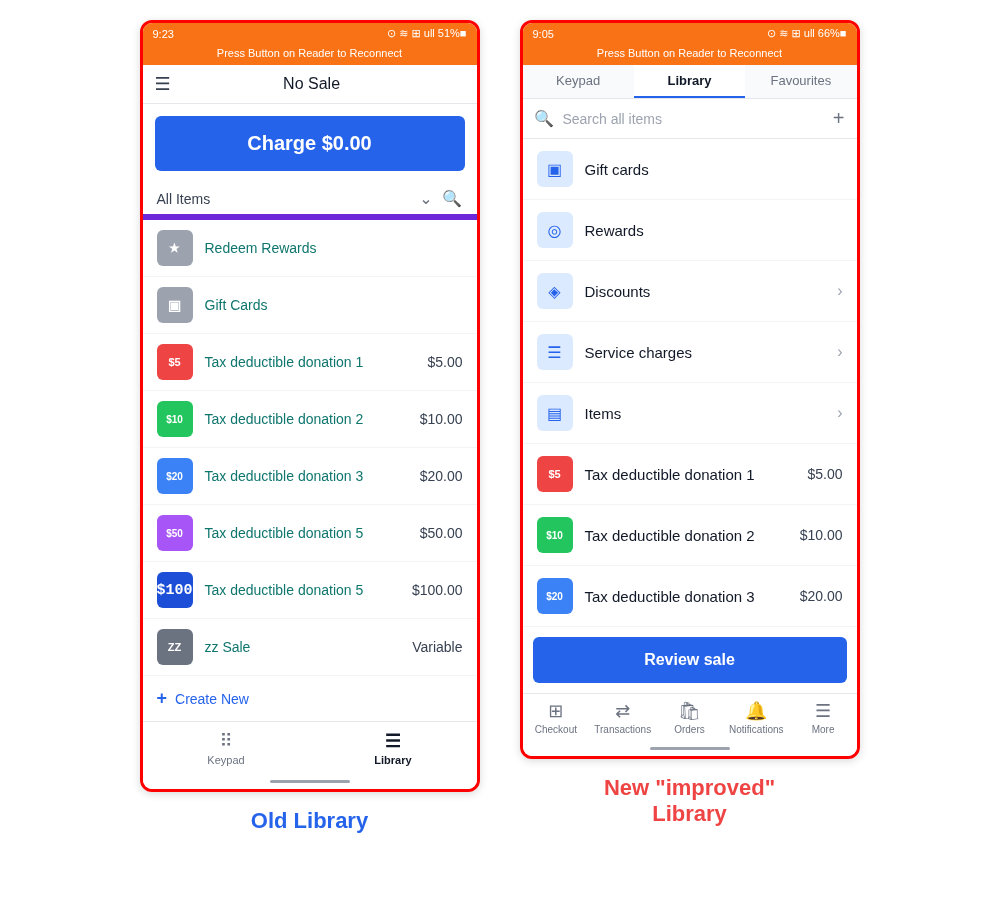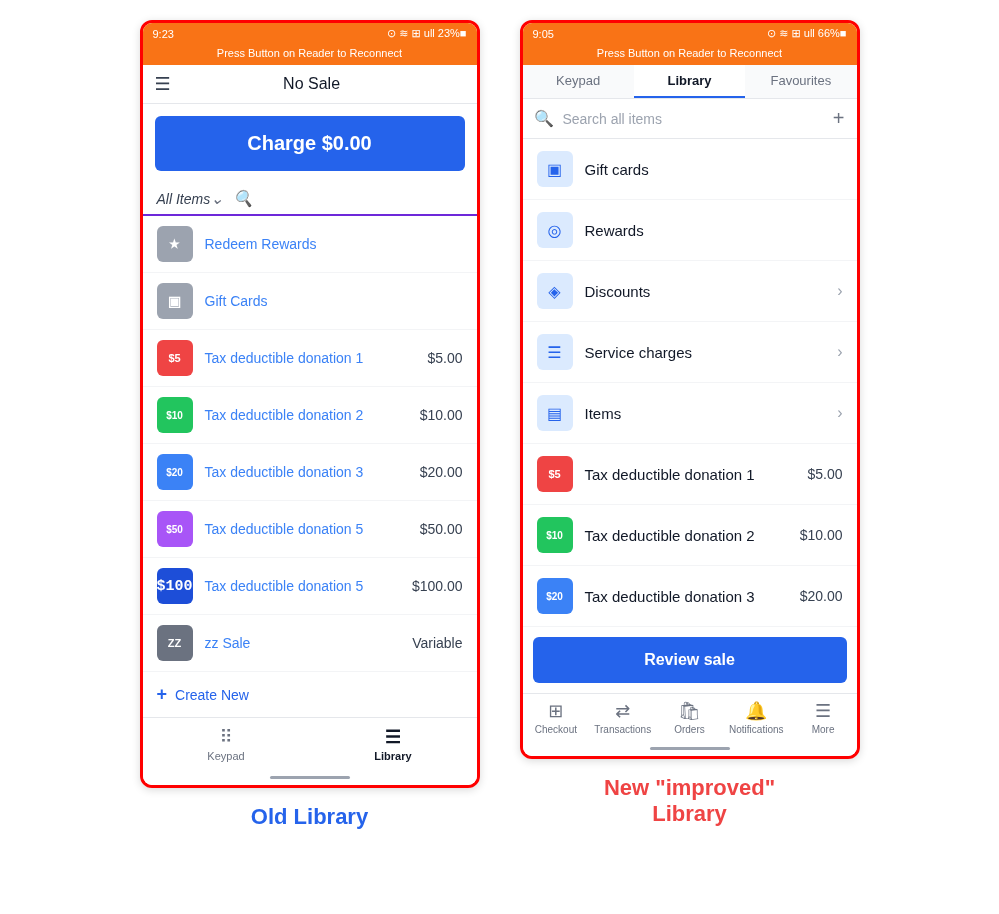--- a/index.html
+++ b/index.html
@@ -76,24 +76,23 @@
       font-size: 20px;
       font-weight: 600;
       padding: 16px;
       text-align: center;
       margin: 12px;
       border-radius: 6px;
     }
     .all-items-bar {
       display: flex;
       align-items: center;
-      justify-content: flex-start;
+      justify-content: space-between;
       padding: 6px 14px;
-      border-bottom: 2px solid #6d28d9;
-      font-style: italic;
+      border-bottom: 6px solid #6d28d9;
     }
     .all-items-label {
       font-size: 14px;
       color: #374151;
     }
     .all-items-icons {
       display: flex;
       gap: 10px;
       color: #6b7280;
       font-size: 16px;
@@ -120,21 +119,21 @@
     .icon-gray { background: #9ca3af; }
     .icon-red { background: #ef4444; }
     .icon-green { background: #22c55e; }
     .icon-blue { background: #3b82f6; }
     .icon-purple { background: #a855f7; }
     .icon-darkblue { background: #1d4ed8; }
     .icon-darkgray { background: #6b7280; font-size: 11px; }
     .item-name {
       flex: 1;
       font-size: 14px;
-      color: #3b82f6;
+      color: #0f766e;
     }
     .item-price {
       font-size: 14px;
       color: #374151;
     }
     .create-new {
       display: flex;
       align-items: center;
       gap: 8px;
       padding: 12px 14px;
@@ -283,21 +282,21 @@
 </head>
 <body>
 
 <div class="comparison-wrapper">
 
   <div class="phone-column">
     <div class="phone-frame">
 
       <div class="status-bar">
         <span>9:23</span>
-        <span>⊙ ≋ ⊞ ull 23%■</span>
+        <span>⊙ ≋ ⊞ ull 51%■</span>
       </div>
 
       <div class="reconnect-bar">
         <span>Press Button on Reader to Reconnect</span>
       </div>
 
       <div class="top-nav">
         <span class="hamburger">☰</span>
         <span class="nav-title">No Sale</span>
         <span style="width:24px"></span>

